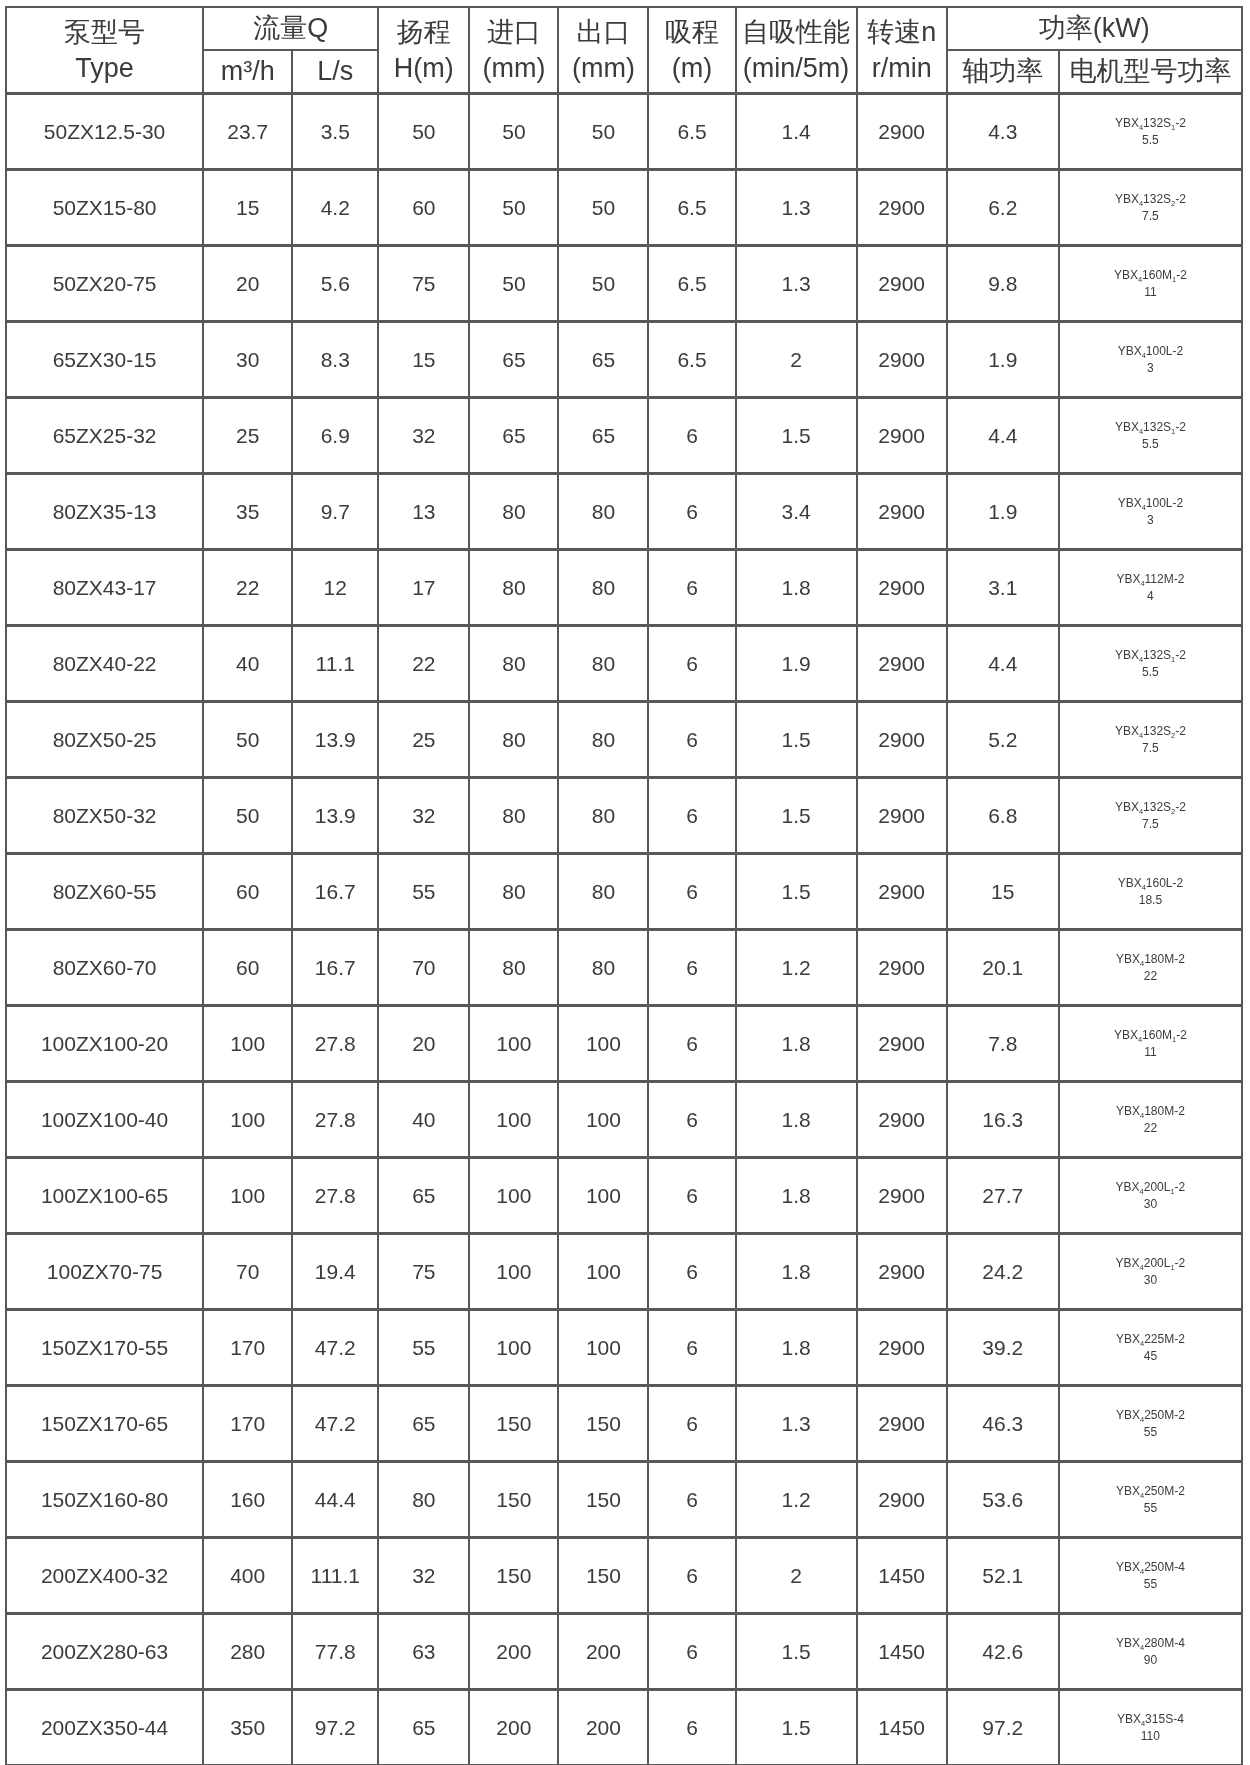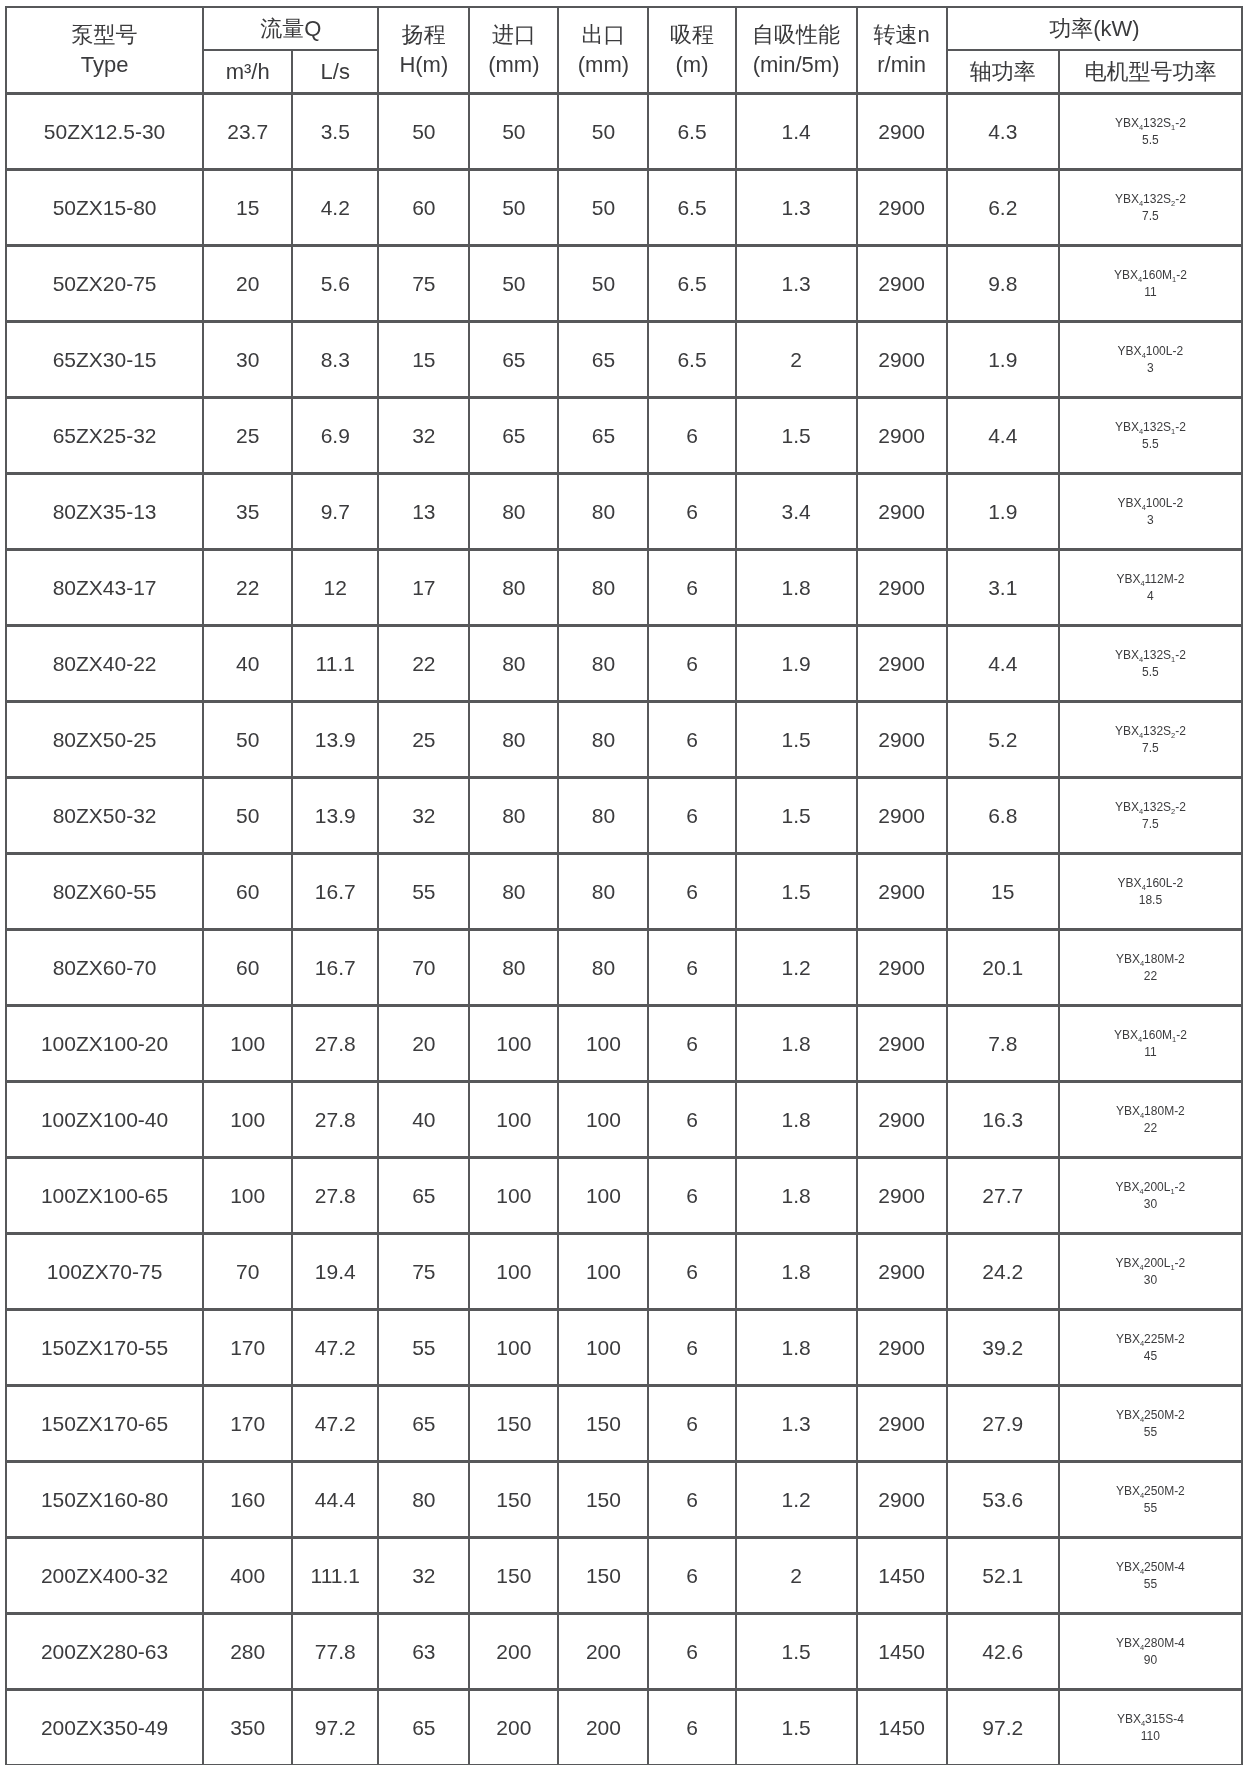--- a/index.html
+++ b/index.html
@@ -23,21 +23,21 @@
     width: 1238px;
   }
   .spec th, .spec td {
     border: 2px solid #57585a;
     text-align: center;
     vertical-align: middle;
     padding: 0 2px;
     overflow: hidden;
   }
   .spec thead th {
-    font-size: 22px;
+    font-size: 27px;
     font-weight: 400;
     white-space: pre-line;
     line-height: 1.35;
     height: 41px;
   }
   .spec tbody td {
     font-size: 21px;
     height: 73px;
     border-top-width: 3px;
     white-space: nowrap;
@@ -373,21 +373,21 @@
         <tr>
           <td>150ZX170-65</td>
           <td>170</td>
           <td>47.2</td>
           <td>65</td>
           <td>150</td>
           <td>150</td>
           <td>6</td>
           <td>1.3</td>
           <td>2900</td>
-          <td>27.9</td>
+          <td>46.3</td>
           <td class="cell-motor">
             <div>YBX<sub>4</sub>250M-2</div>
             <div>55</div>
           </td>
         </tr>
         <tr>
           <td>150ZX160-80</td>
           <td>160</td>
           <td>44.4</td>
           <td>80</td>
@@ -428,21 +428,21 @@
           <td>6</td>
           <td>1.5</td>
           <td>1450</td>
           <td>42.6</td>
           <td class="cell-motor">
             <div>YBX<sub>4</sub>280M-4</div>
             <div>90</div>
           </td>
         </tr>
         <tr>
-          <td>200ZX350-49</td>
+          <td>200ZX350-44</td>
           <td>350</td>
           <td>97.2</td>
           <td>65</td>
           <td>200</td>
           <td>200</td>
           <td>6</td>
           <td>1.5</td>
           <td>1450</td>
           <td>97.2</td>
           <td class="cell-motor">

